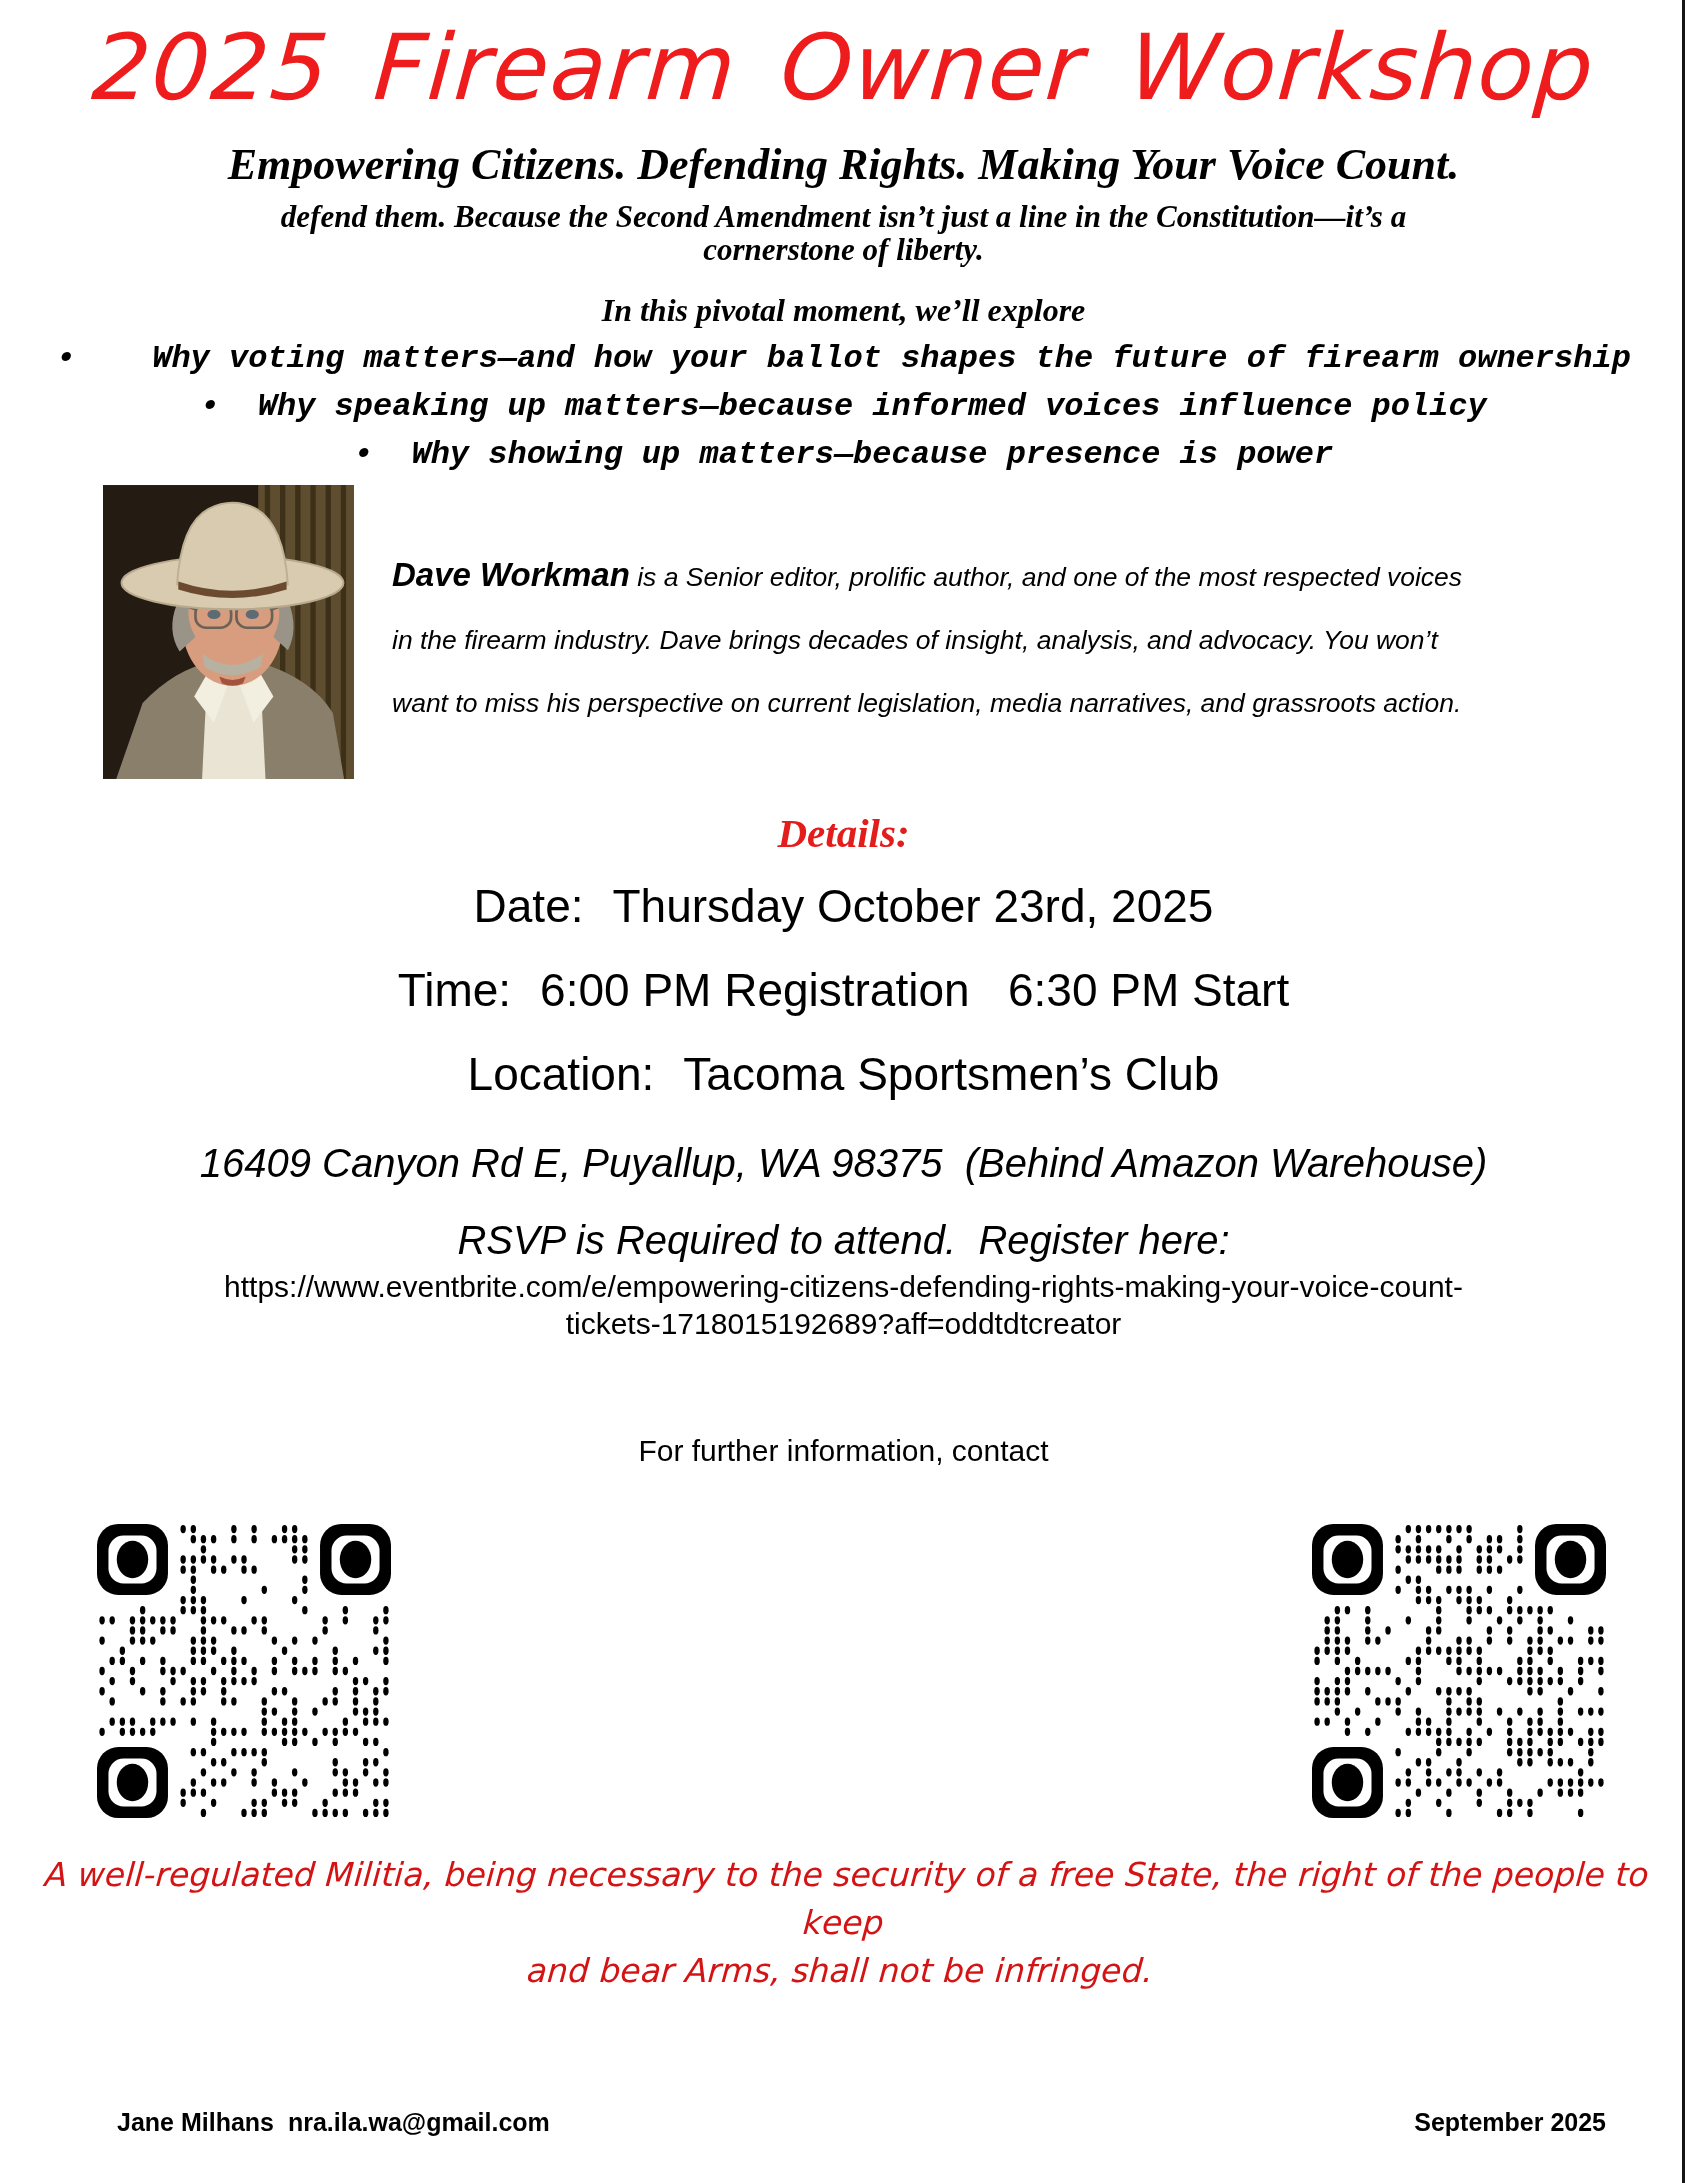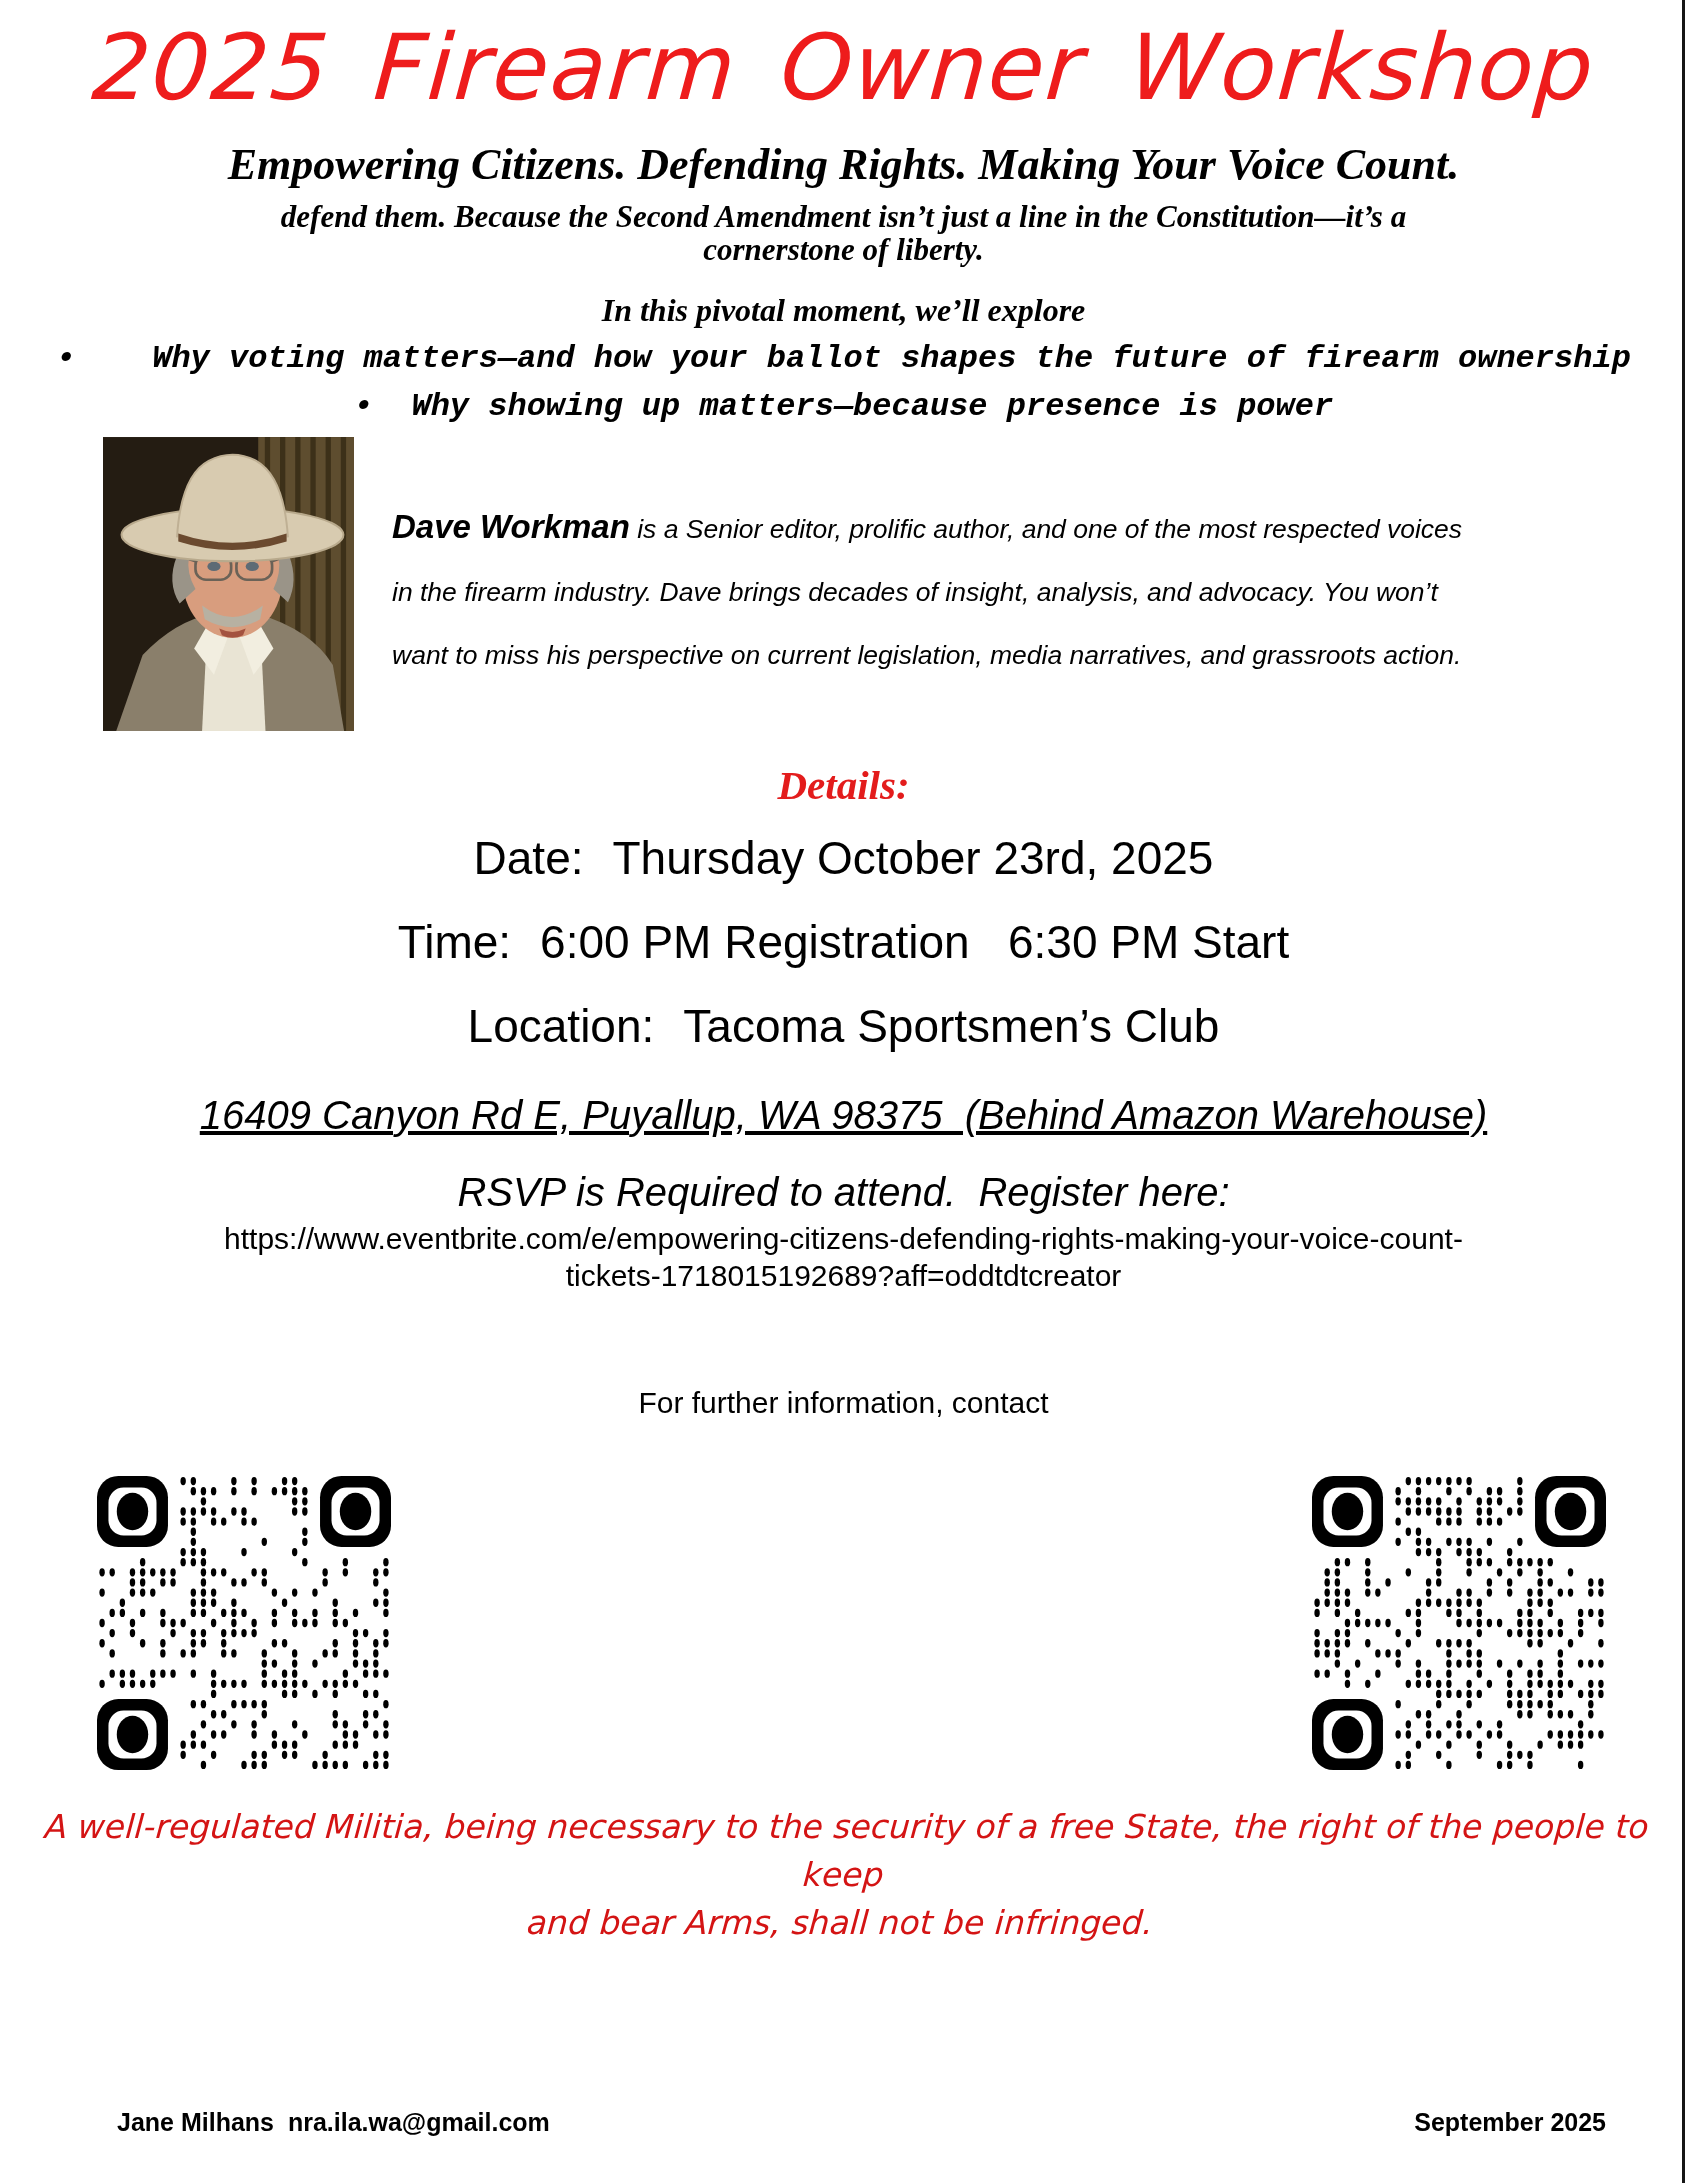--- a/index.html
+++ b/index.html
@@ -28,21 +28,21 @@
   .bio{width:1072px;margin-left:38px;padding-top:14.6px;
        font:italic 400 26.5px/63px "Liberation Sans",sans-serif;}
   .bio .speaker-name{font:italic 700 33px/63px "Liberation Sans",sans-serif;}
 
   .details-h{margin-top:34px;font:italic 700 41px/1 "Liberation Serif",serif;color:#e31c1c;}
   .drow{margin-top:38px;font:400 46px/1 "Liberation Sans",sans-serif;}
   .drow.first{margin-top:29px;}
   .gap{display:inline-block;width:29px;}
   .pre{white-space:pre-wrap;}
 
-  .address{margin-top:46px;font:italic 400 40px/1 "Liberation Sans",sans-serif;text-decoration:underline;}
+  .address{margin-top:46px;font:italic 400 40px/1 "Liberation Sans",sans-serif;}
   .rsvp{margin-top:37px;font:italic 400 40px/1 "Liberation Sans",sans-serif;}
   .url{margin:8px auto 0;width:1674px;font:400 30px/1.25 "Liberation Sans",sans-serif;
        overflow-wrap:break-word;}
 
   .cintro{margin-top:93px;font:400 30px/1 "Liberation Sans",sans-serif;}
 
   .crow{margin-top:58px;display:flex;justify-content:space-between;align-items:flex-start;
         padding:0 81px 0 97px;}
   .qr{width:294px;height:294px;flex:0 0 auto;}
   .cblock{flex:1 1 auto;padding-top:5.3px;color:#8a8a8a;
@@ -73,20 +73,21 @@
 
   <div class="why">
     <div>defend them. Because the Second Amendment isn’t just a line in the Constitution—it’s a</div>
     <div>cornerstone of liberty.</div>
   </div>
 
   <div class="explore">In this pivotal moment, we’ll explore</div>
 
   <ul class="bullets">
     <li>Why voting matters—and how your ballot shapes the future of firearm ownership</li>
+    <li>Why speaking up matters—because informed voices influence policy</li>
     <li>Why showing up matters—because presence is power</li>
   </ul>
 
   <div class="speaker">
     <svg class="photo" viewBox="0 0 380 445" xmlns="http://www.w3.org/2000/svg">
       <rect x="0" y="0" width="380" height="445" fill="#241c12"></rect>
       <rect x="235" y="0" width="145" height="445" fill="#5e4d2f"></rect>
       <rect x="245" y="0" width="8" height="445" fill="#3c3019"></rect>
       <rect x="268" y="0" width="8" height="445" fill="#3c3019"></rect>
       <rect x="291" y="0" width="8" height="445" fill="#3c3019"></rect>

